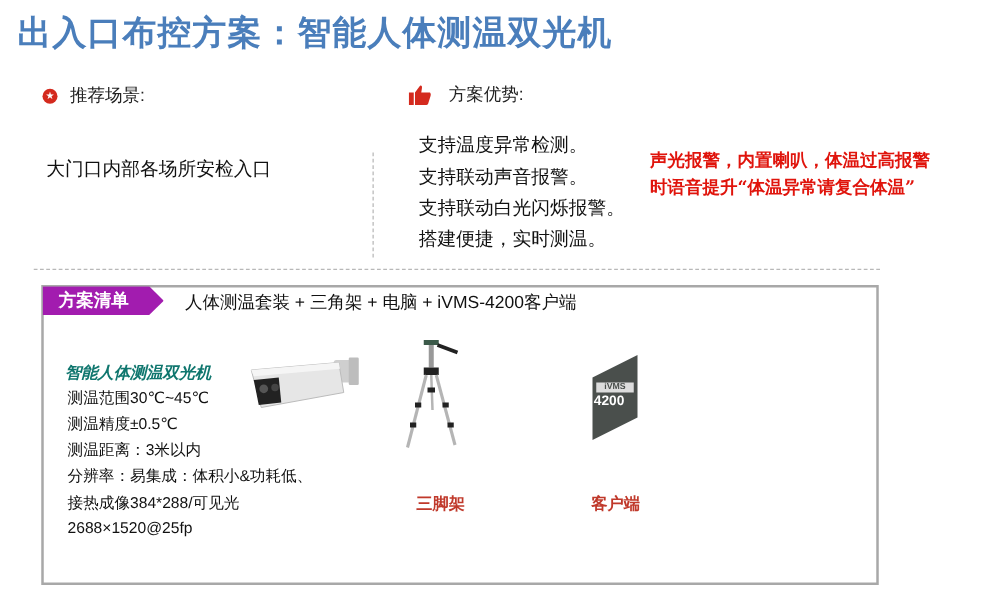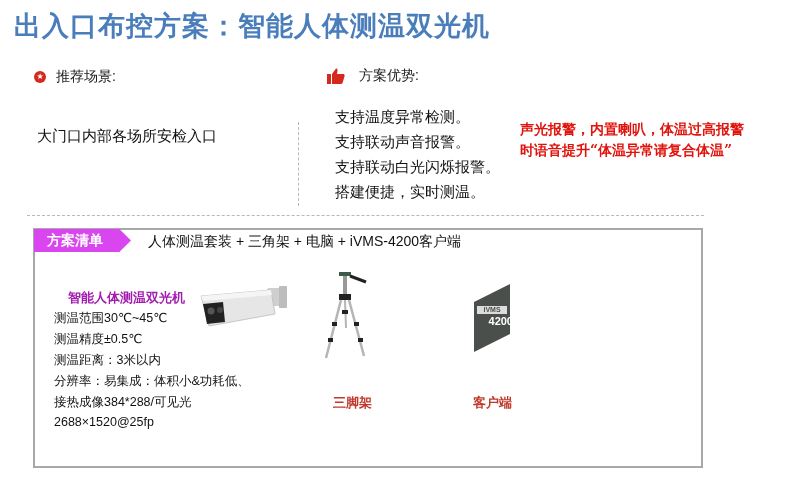--- a/index.html
+++ b/index.html
@@ -11,25 +11,25 @@
   .title-text { font-size:27px; font-weight:bold; color:#4a7ebb; letter-spacing:1px; white-space:nowrap; }
   .sec-head { display:flex; align-items:center; font-size:14px; color:#222; }
   .star-badge { width:12px; height:12px; border-radius:50%; background:#d42a1e; margin-right:10px;
                 display:flex; align-items:center; justify-content:center; color:#fff; font-size:8px; line-height:1; }
   .thumb { width:18px; height:16px; margin-right:14px; }
   .body-line { font-size:15px; line-height:27px; color:#111; white-space:nowrap; }
   .red-note { font-size:14px; font-weight:bold; color:#e0140c; line-height:21px; white-space:nowrap; font-family:"DejaVu Serif","Liberation Serif",serif; }
   .vdash { left:298px; top:122px; width:0; height:84px; border-left:1px dashed #b8b8b8; }
   .hdash { left:27px; top:215px; width:677px; height:0; border-top:1px dashed #b8b8b8; }
   .box { left:33px; top:228px; width:670px; height:240px; border:2px solid #a8a8a8; box-sizing:border-box; }
-  .tag { left:34px; top:229px; height:23px; width:97px; background:#d946ef; color:#fff; font-weight:bold; font-size:14px;
+  .tag { left:34px; top:229px; height:23px; width:97px; background:#a21caf; color:#fff; font-weight:bold; font-size:14px;
          display:flex; align-items:center; padding-left:13px; box-sizing:border-box;
          clip-path: polygon(0 0, 88% 0, 100% 50%, 88% 100%, 0 100%); }
   .kit { left:148px; top:233px; font-size:14px; color:#111; white-space:nowrap; }
-  .prod-title { left:68px; top:289px; font-size:13px; font-weight:bold; color:#a21caf; white-space:nowrap; }
+  .prod-title { left:52px; top:289px; font-size:13px; font-weight:bold; color:#0f766e; white-space:nowrap;font-style:italic; }
   .spec { left:54px; font-size:12.5px; color:#111; white-space:nowrap; }
   .cap { font-size:13px; font-weight:bold; color:#c0392b; white-space:nowrap; }
 </style>
 </head>
 <body>
 
 <div class="abs title">
   <svg class="title-arrow" viewBox="0 0 22 22">
     <polygon points="2,3 20,11 2,19 7,11" fill="#5b8ac6"></polygon>
     <polygon points="2,3 20,11 7,11" fill="#8fb3e0"></polygon>
@@ -103,15 +103,15 @@
   <rect x="6" y="68" width="5" height="4" fill="#222"></rect>
   <rect x="36" y="68" width="5" height="4" fill="#222"></rect>
 </svg>
 <div class="abs cap" style="left:333px; top:394px;">三脚架</div>
 
 <div class="abs" style="left:472px; top:284px; width:40px; height:68px;">
   <svg width="40" height="68" viewBox="0 0 40 68" style="position:absolute;left:0;top:0;">
     <polygon points="2,18 38,0 38,50 2,68" fill="#4a4f4c"></polygon>
   </svg>
   <div style="position:absolute; left:5px; top:22px; width:30px; height:8px; background:#dcdcdc; color:#4a4f4c; font-size:7px; font-weight:bold; line-height:8px; text-align:center;">iVMS</div>
-  <div style="position:absolute; left:3px; top:31px; width:38px; color:#fff; font-size:11px; font-weight:bold; text-align:right;">4200</div>
+  <div style="position:absolute; left:3px; top:31px; width:38px; color:#fff; font-size:11px; font-weight:bold; text-align:left;">4200</div>
 </div>
 <div class="abs cap" style="left:473px; top:394px;">客户端</div>
 
 </body></html>

